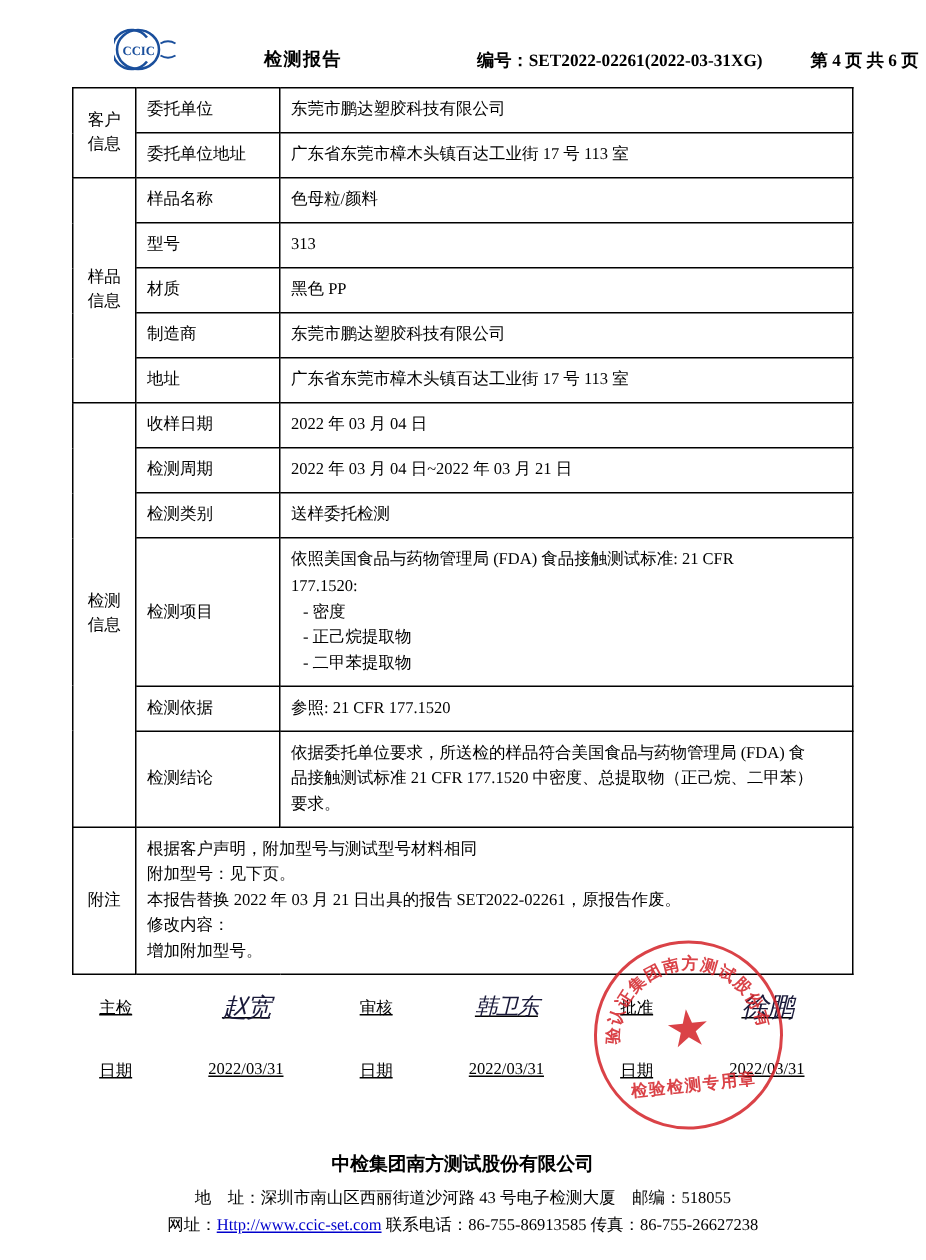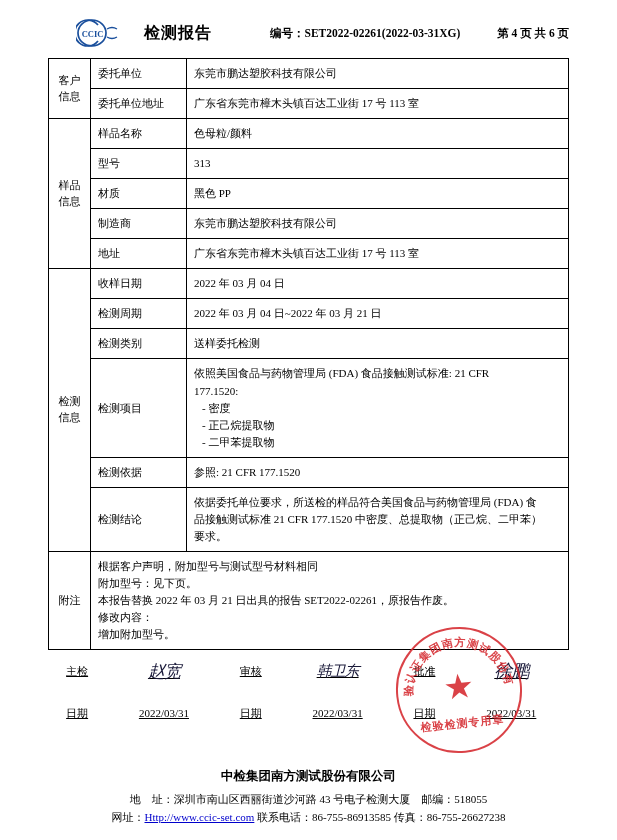--- a/index.html
+++ b/index.html
@@ -18,33 +18,34 @@
   .page {
     position: relative;
     width: 617px;
     height: 840px;
     box-sizing: border-box;
   }
 
   
   .header {
     display: flex;
-    align-items: center;
+    align-items: flex-end;
     padding: 18px 24px 10px 24px;
     box-sizing: border-box;
+    gap: 32px;
   }
   .logo {
     width: 46px;
     height: 30px;
     flex: 0 0 auto;
     margin-left: 52px;
     margin-right: 22px;
   }
   .report-title {
-    font-size: 16px;
+    font-size: 12px;
     font-weight: bold;
     letter-spacing: 1px;
     white-space: nowrap;
     margin-right: 38px;
   }
   .report-no {
     font-size: 11.5px;
     white-space: nowrap;
     font-weight: bold;
   }

